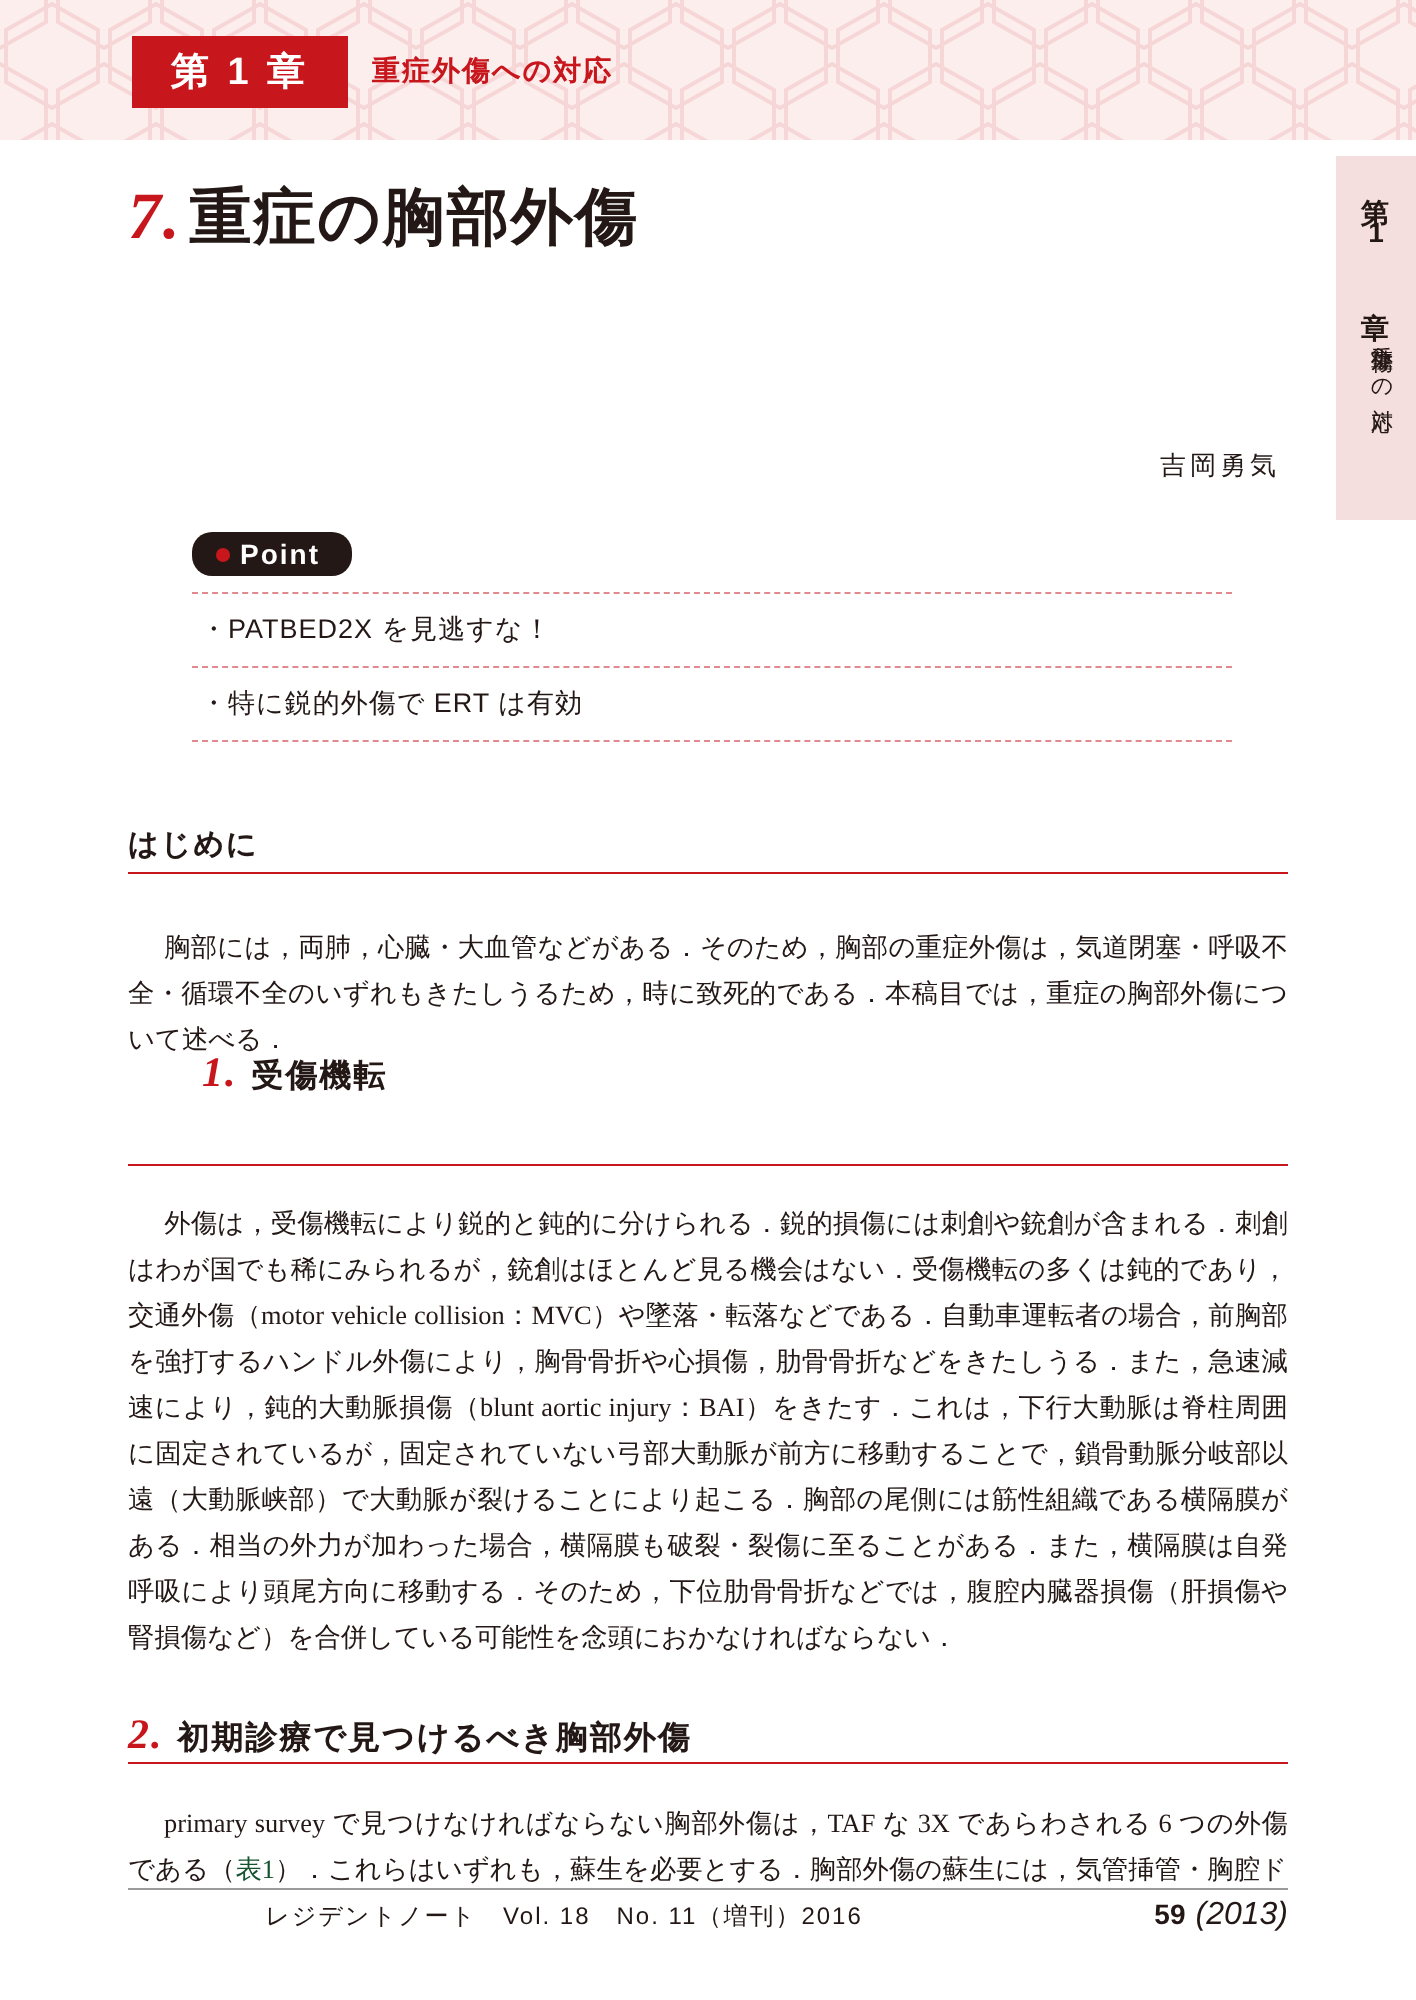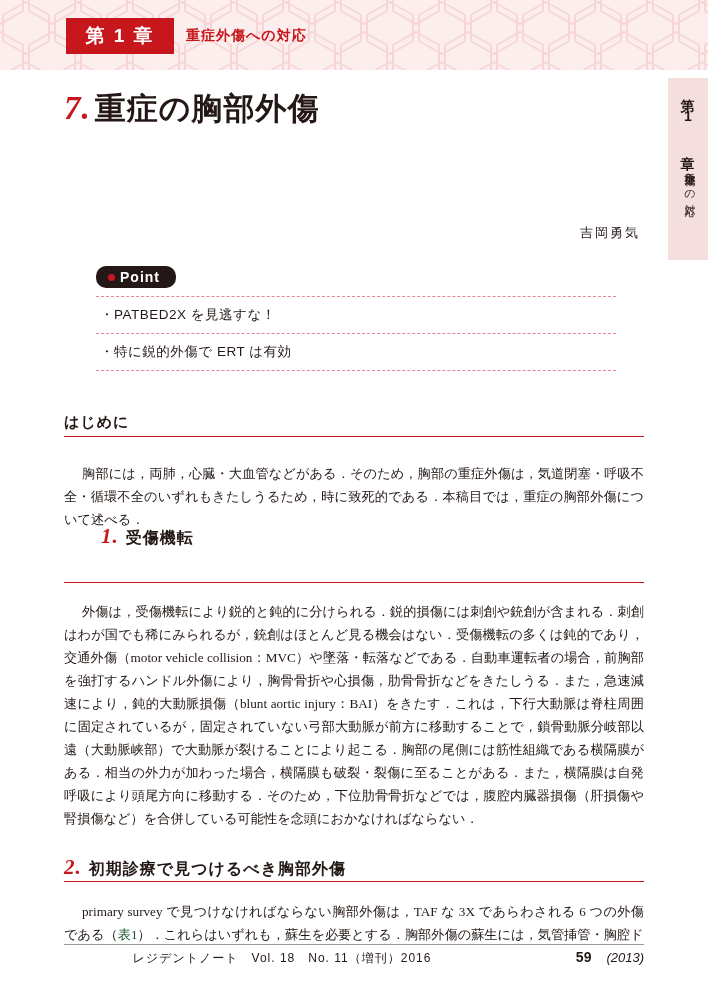--- a/index.html
+++ b/index.html
@@ -248,24 +248,24 @@
   .footer-page {
     position: absolute;
     top: 949px;
     right: 64px;
     font-family: "Liberation Sans", sans-serif;
     font-size: 14px;
     font-weight: bold;
     color: #231815;
   }
   .footer-page .sub {
-    font-size: 13px;
+    font-size: 16px;
     font-style: italic;
     font-weight: normal;
-    padding-left: 15px;
+    padding-left: 5px;
   }
 </style>
 </head>
 <body>
 
 <div class="page">
 
   <div class="top-band">
     <svg class="hexpattern" viewBox="0 0 708 70" preserveAspectRatio="none">
       <defs>

